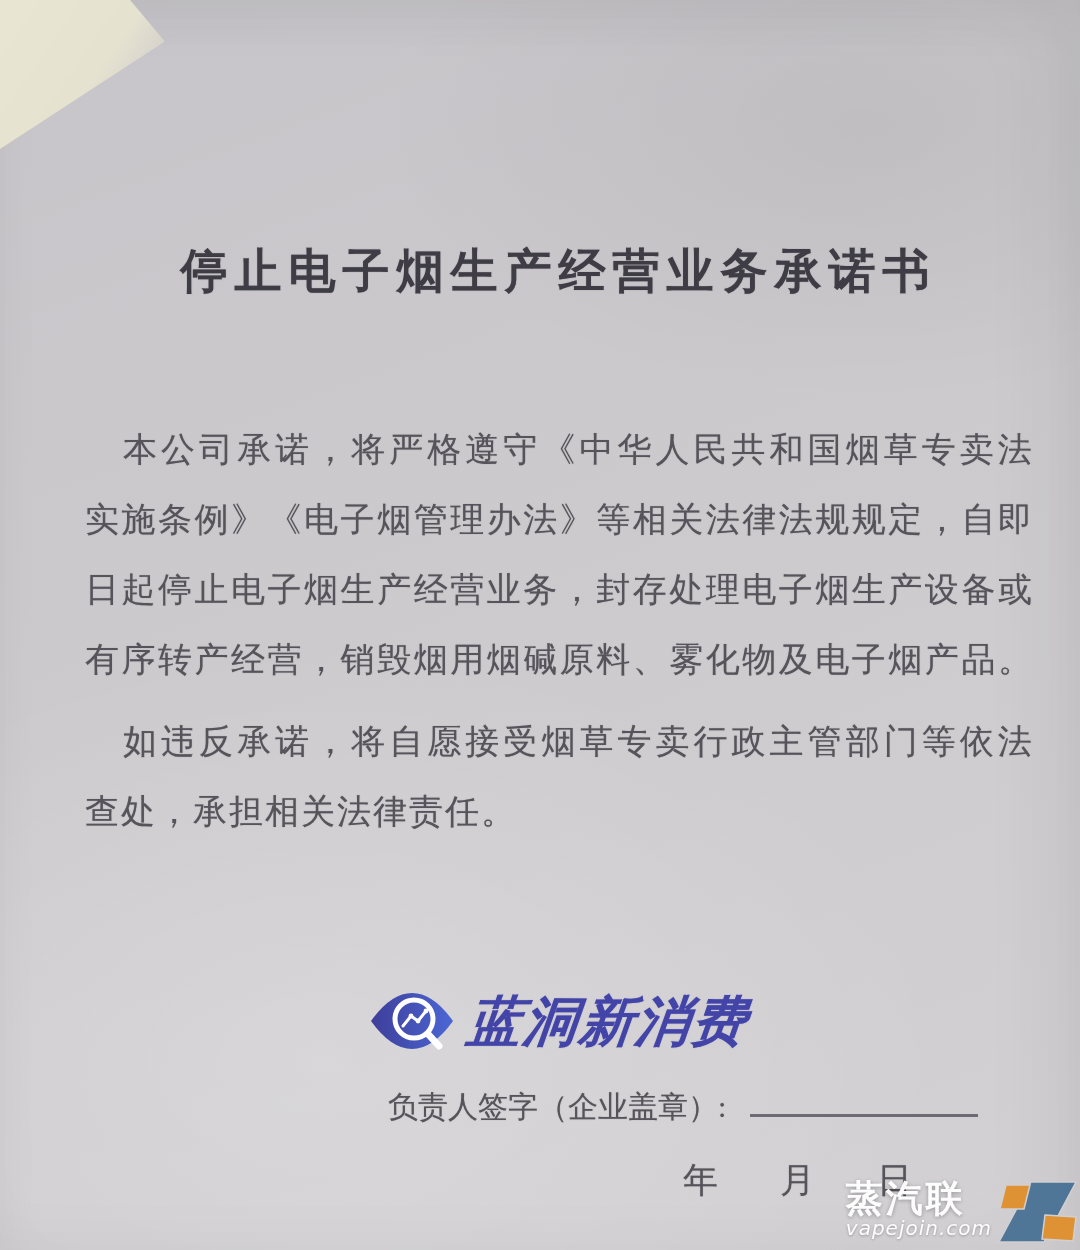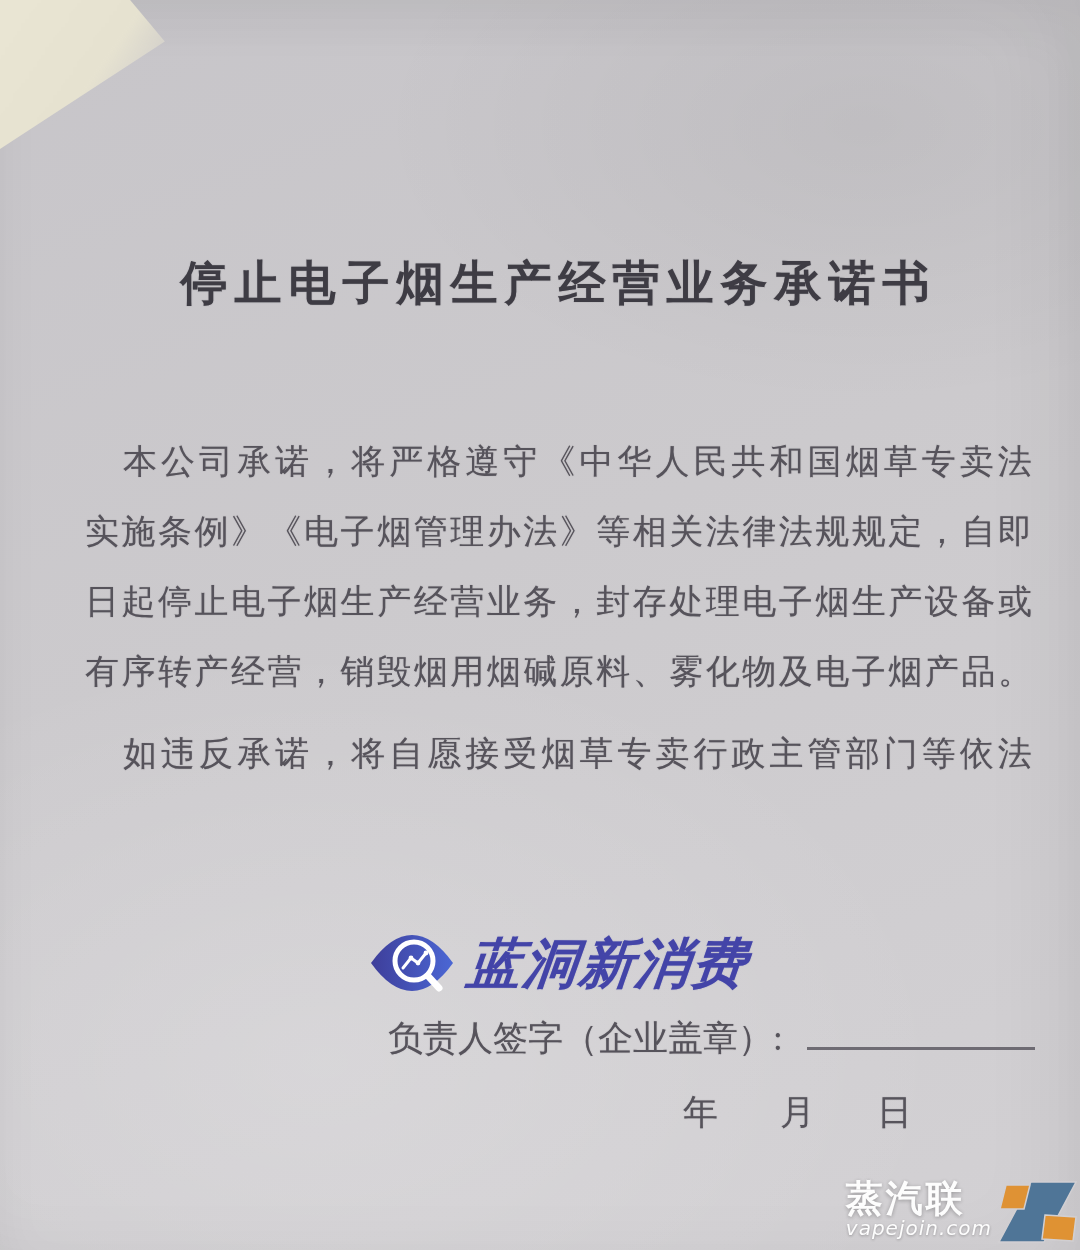--- a/index.html
+++ b/index.html
@@ -19,21 +19,21 @@
   }
   
   .desk-corner{
     position:absolute;top:-8px;left:-10px;width:230px;height:190px;
     background:linear-gradient(125deg,#eae6d4 0%,#e6e2d0 45%,rgba(230,226,208,0) 72%);
     clip-path:polygon(0 0,58% 0,76% 26%,0 86%);
     filter:blur(2px);
   }
   .paper{
     position:absolute;inset:0;
-    padding:12px 48px 0 85px;
+    padding:0 48px 0 85px;
     box-sizing:border-box;
     color:var(--ink);
   }
   .doc-title{
     margin:0;padding-top:240px;
     text-align:center;
     font-size:47px;font-weight:bold;
     letter-spacing:7px;
     color:var(--ink-title);
     text-shadow:0 0 1px rgba(62,60,68,0.55);
@@ -62,22 +62,22 @@
   .logo-text{
     font-family:"DejaVu Sans","Liberation Sans",sans-serif;
     font-weight:bold;font-style:italic;
     font-size:54px;line-height:1;
     letter-spacing:2px;
     color:var(--logo-blue);
     transform:skewX(-6deg);
     text-shadow:0 0 1px rgba(67,68,168,0.6);
   }
   .sig-row{
-    margin-top:10px;margin-left:303px;
-    font-size:35px;line-height:48px;
+    margin-top:20px;margin-left:303px;
+    font-size:30px;line-height:48px;
     color:var(--ink);
     text-shadow:0 0 1px rgba(83,80,88,0.5);
     white-space:nowrap;
   }
   .sig-blank{
     display:inline-block;width:228px;height:30px;
     margin-left:24px;
     border-bottom:3px solid #6e6b73;
   }
   .date-row{
@@ -249,20 +249,21 @@
           <span>行</span>
           <span>政</span>
           <span>主</span>
           <span>管</span>
           <span>部</span>
           <span>门</span>
           <span>等</span>
           <span>依</span>
           <span>法</span>
         </div>
+        <div class="doc-line plain">查处，承担相关法律责任。</div>
       </div>
 
     <div class="logo-row">
       <svg width="84" height="64" viewBox="0 0 84 64">
         <defs>
           <linearGradient id="eyeGrad" x1="0" y1="0" x2="1" y2="0">
             <stop offset="0" stop-color="#3e3e9a"></stop>
             <stop offset="1" stop-color="#4b67d4"></stop>
           </linearGradient>
         </defs>

